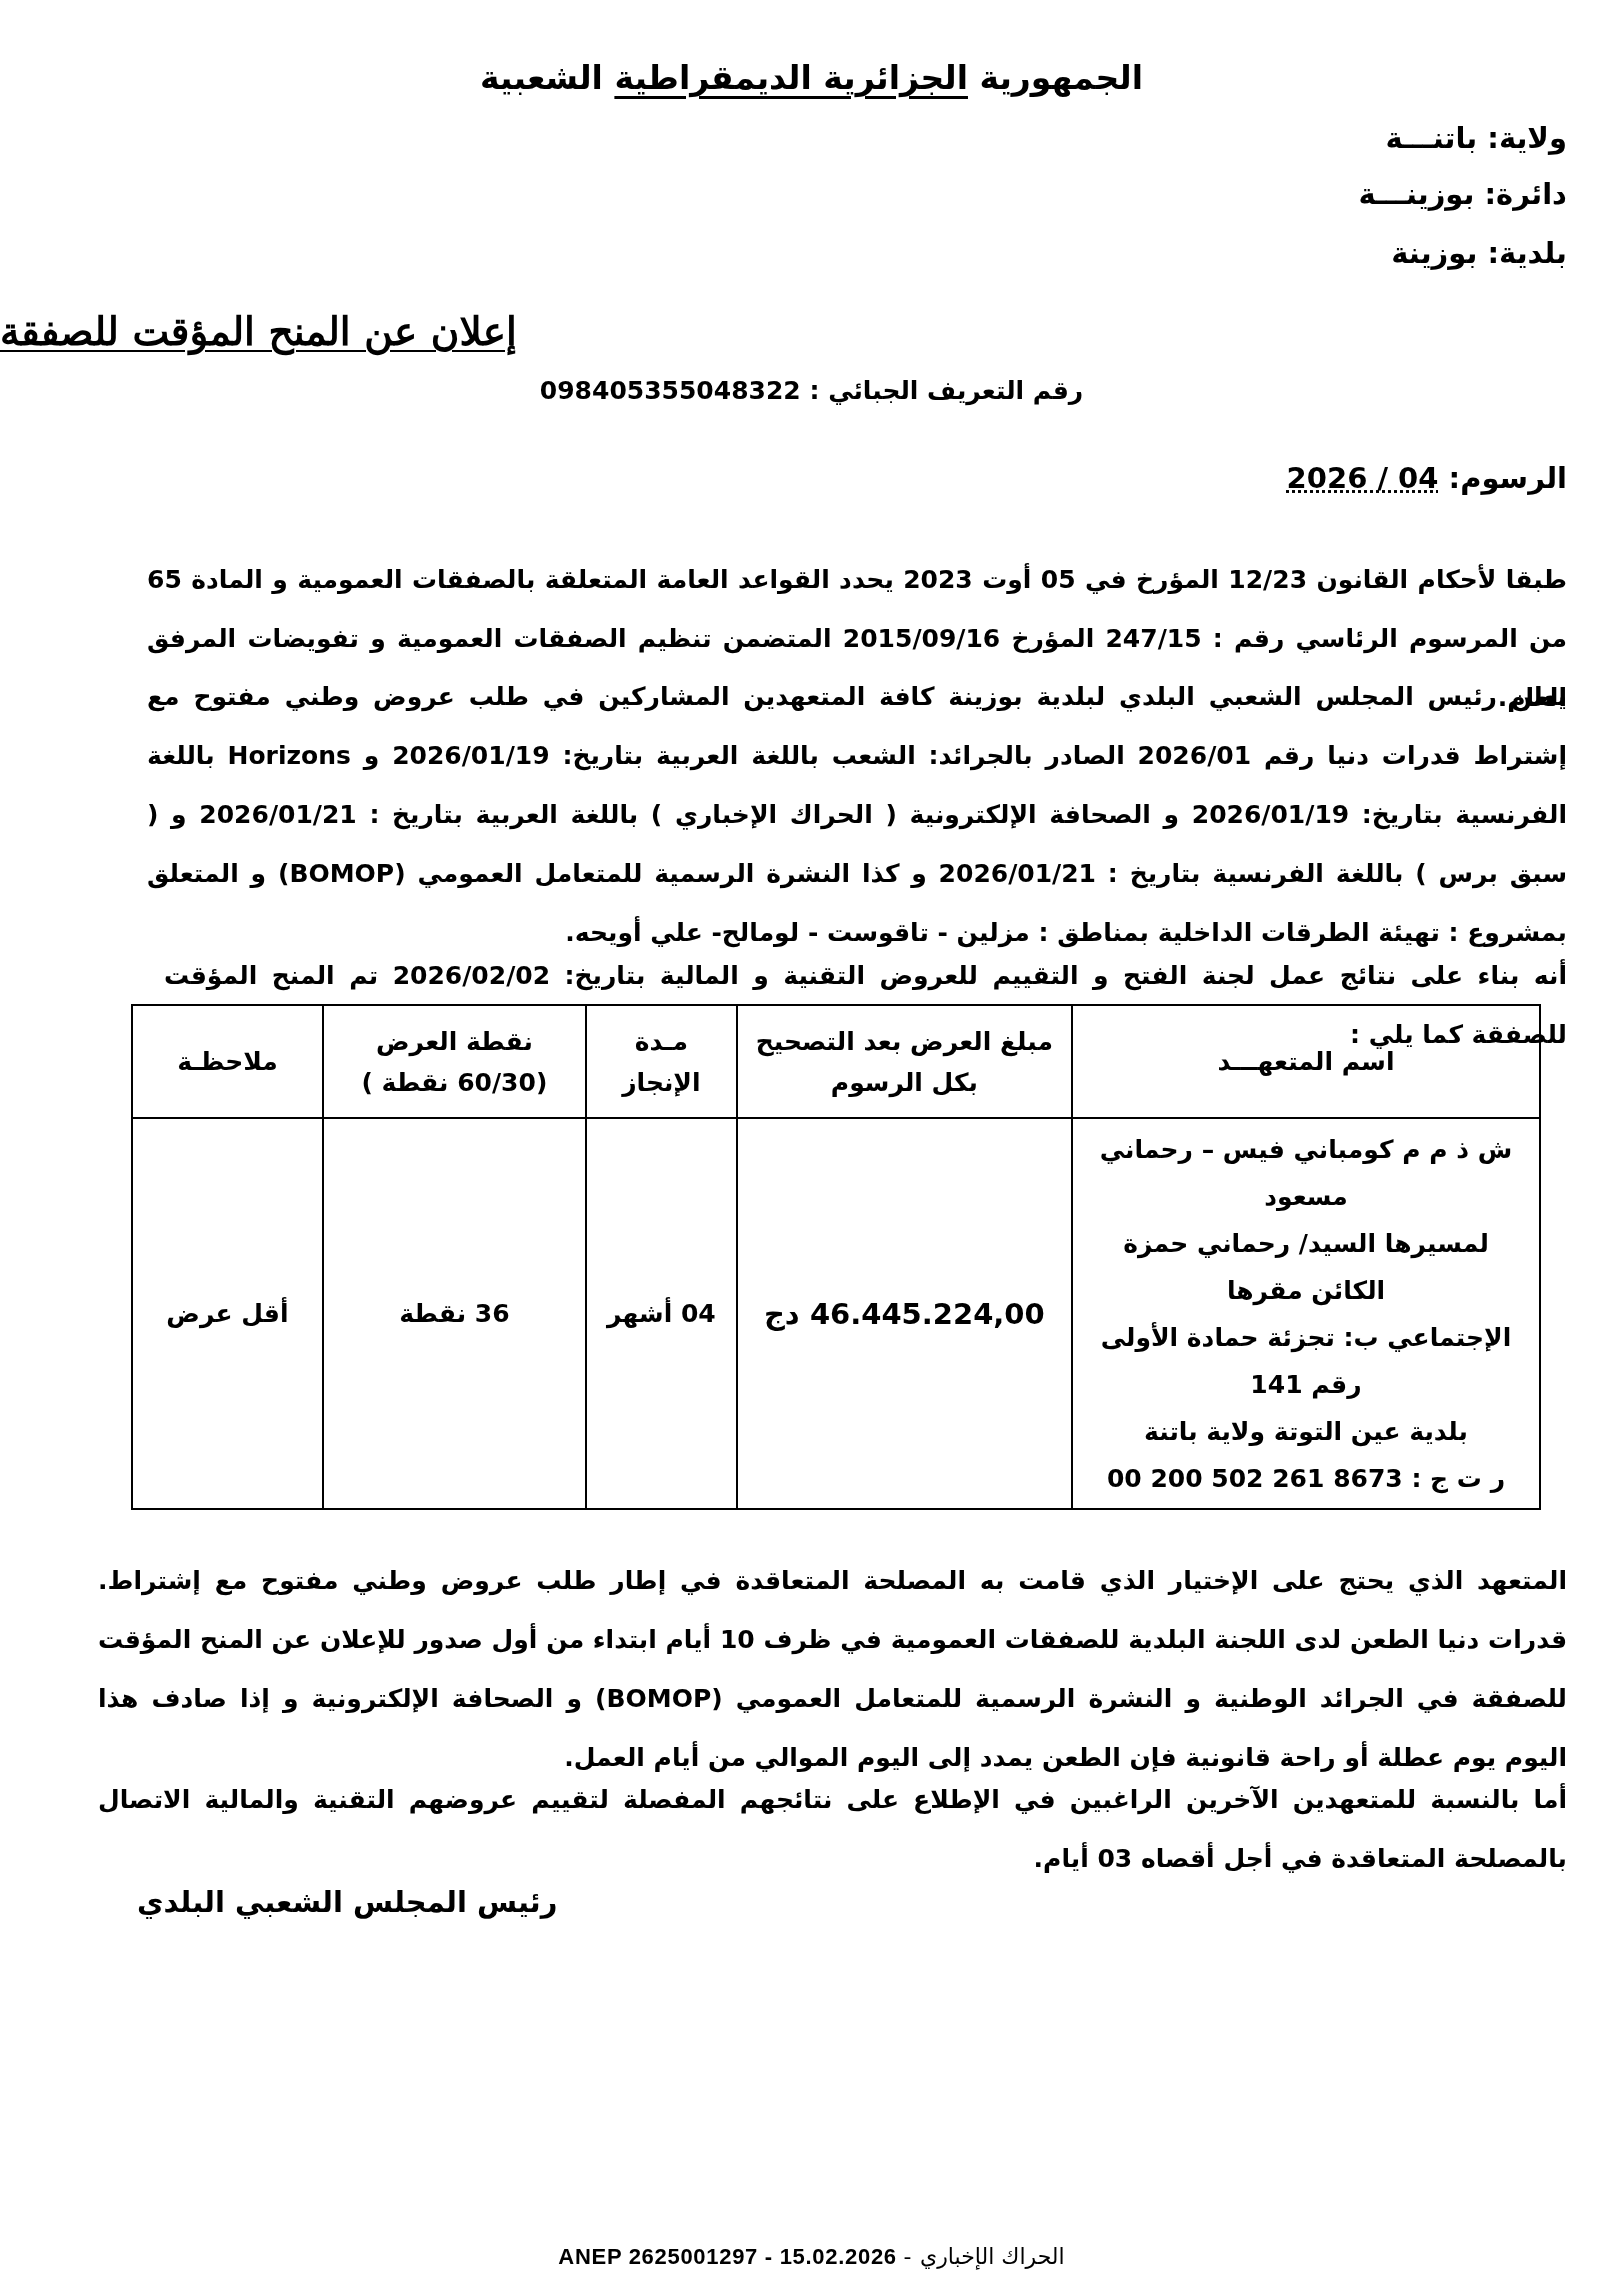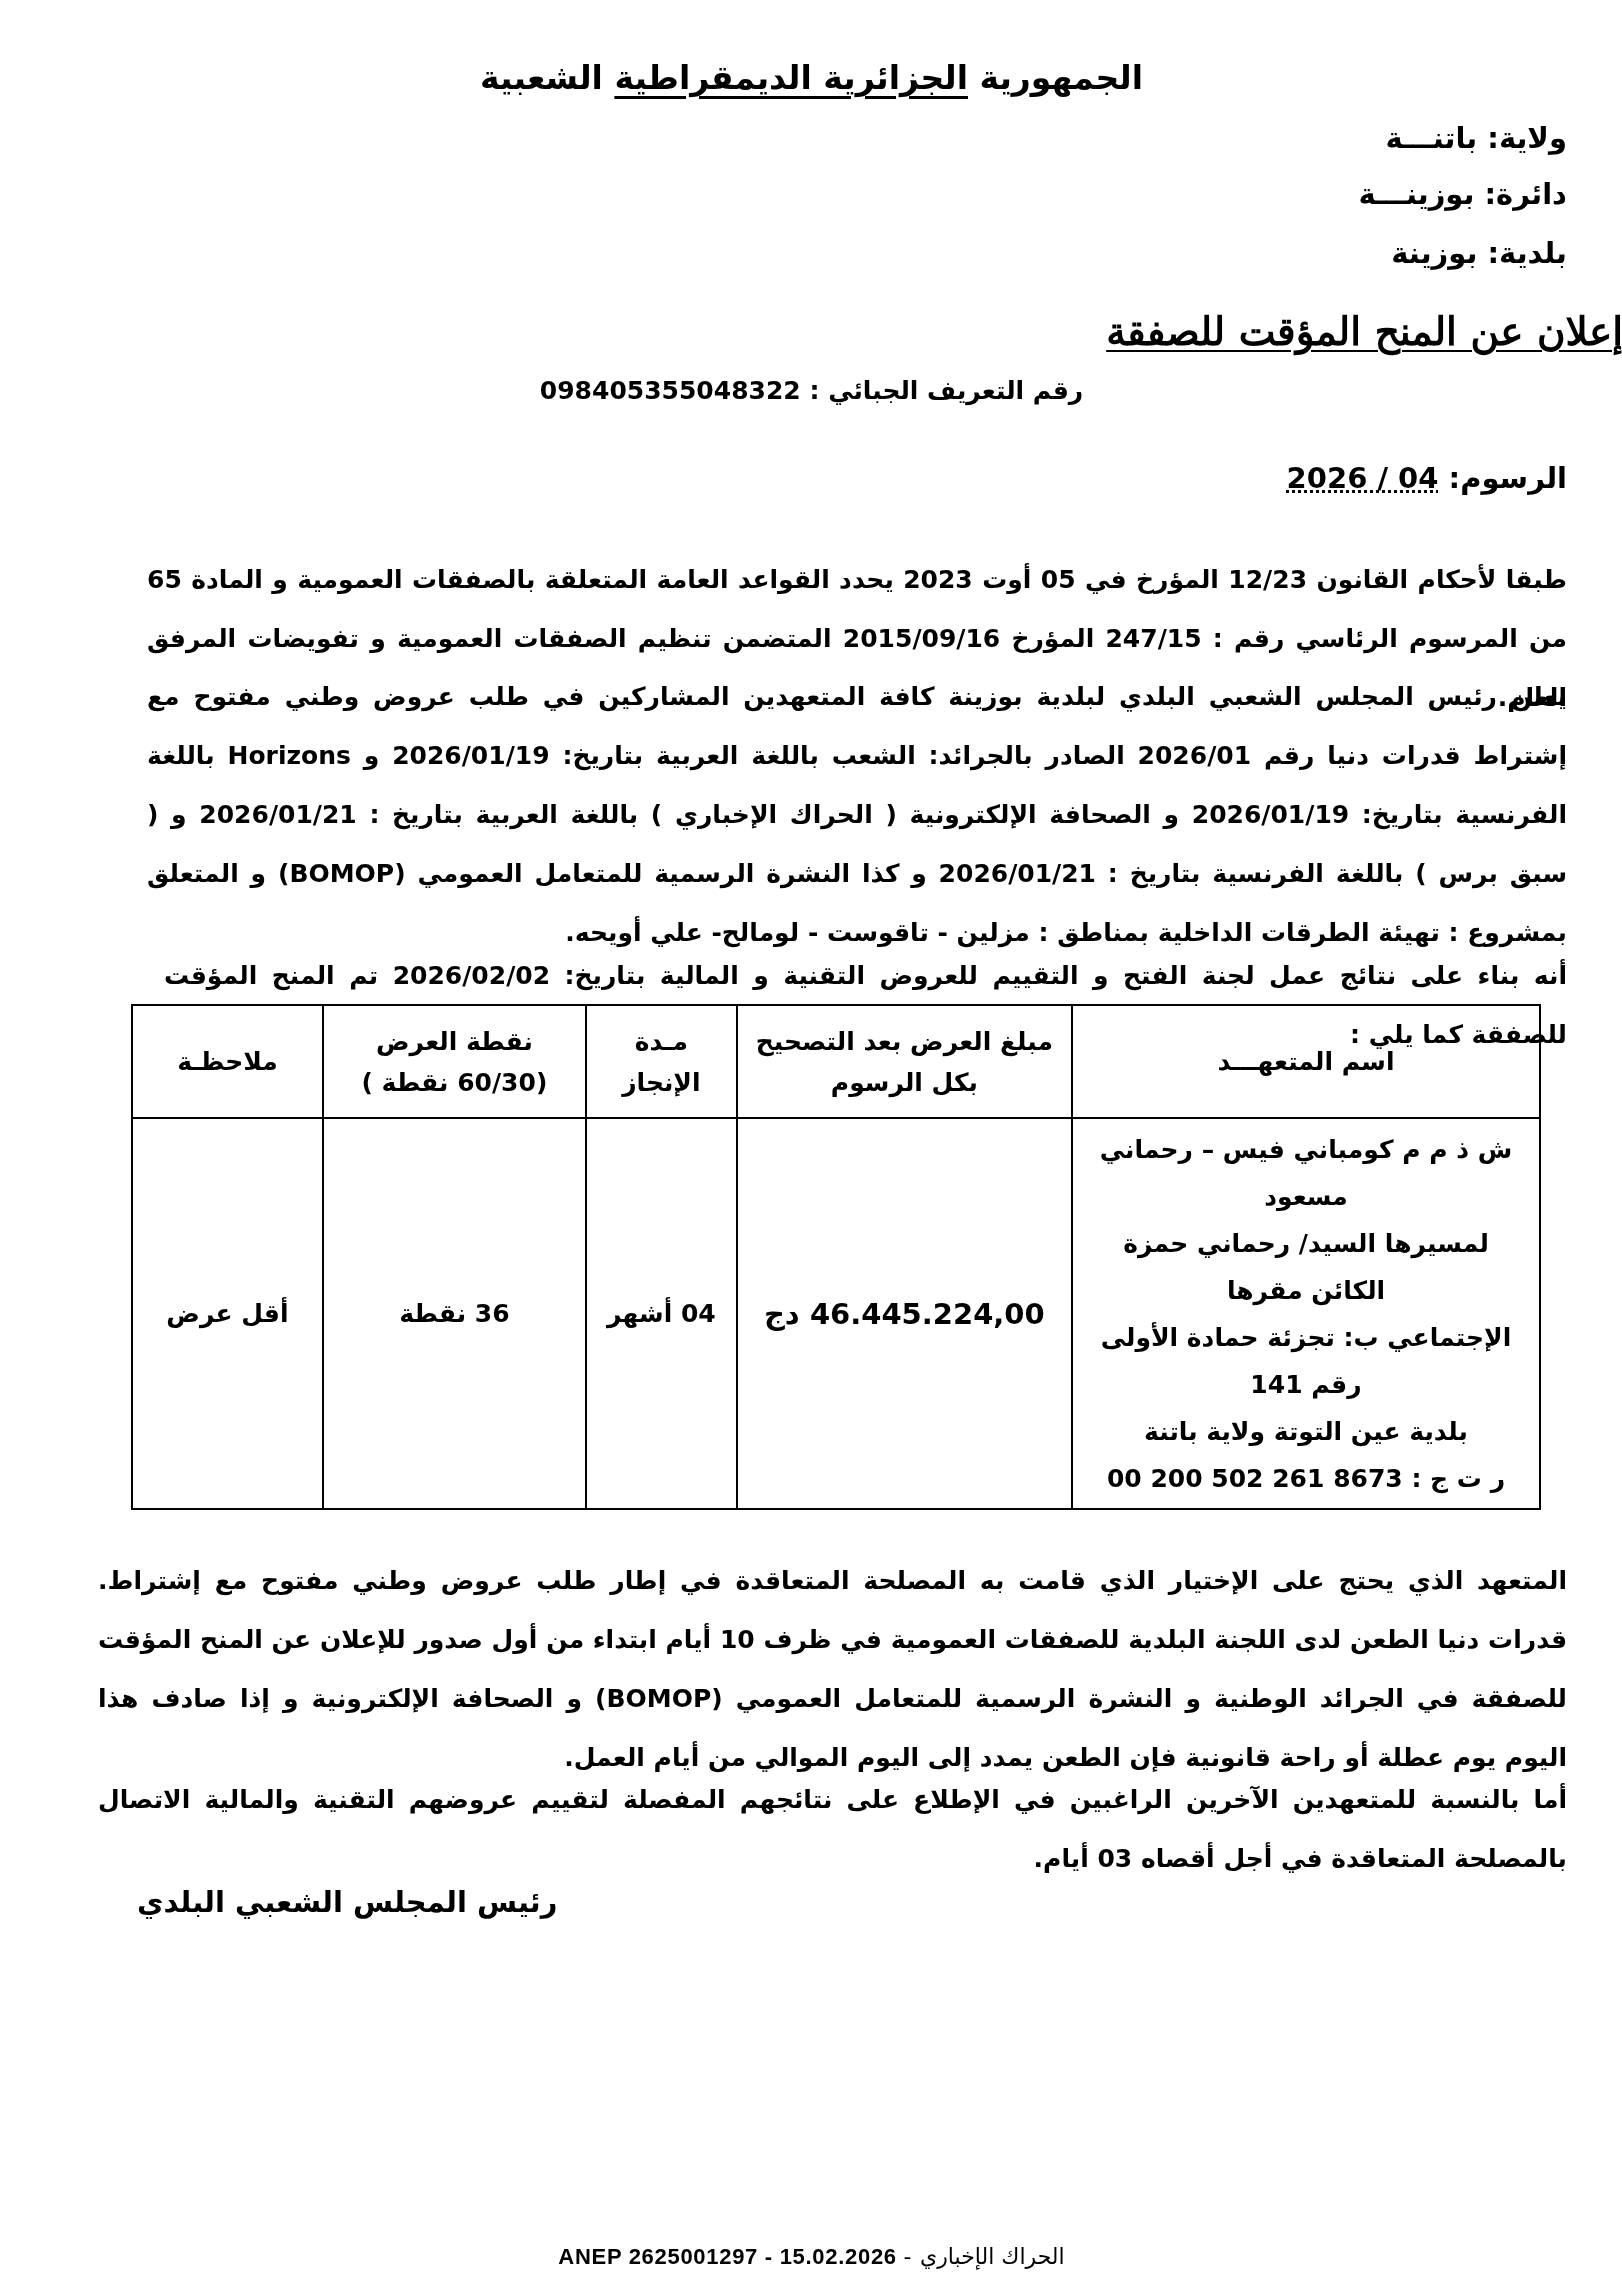--- a/index.html
+++ b/index.html
@@ -15,21 +15,21 @@
     font-size: 33px; font-weight: bold; font-family: "DejaVu Sans", sans-serif;
   }
   .republic .ul { text-decoration: underline; text-decoration-thickness: 3.3px; text-underline-offset: 6.5px; }
 
   .hdr-line { right: 56px; font-size: 29px; font-weight: bold; }
   .hdr-1 { top: 121px; }
   .hdr-2 { top: 177px; }
   .hdr-3 { top: 236px; }
 
   .ann-title {
-    left: 0; right: 0; top: 308px; text-align: right;
+    left: 0; right: 0; top: 308px; text-align: left;
     font-size: 39px; font-weight: bold; font-family: "DejaVu Serif", serif;
     text-decoration: underline; text-decoration-thickness: 2px; text-underline-offset: 5.2px;
   }
   .tax-id { left: 0; right: 0; top: 376px; text-align: center; font-size: 25px; font-weight: bold; }
 
   .ref { right: 56px; top: 461px; font-size: 29px; font-weight: bold; }
   .ref .num { text-decoration: underline; text-decoration-style: dotted; }
 
   .para {
     right: 56px; left: 147px; font-size: 25px; font-weight: bold; line-height: 59px;

